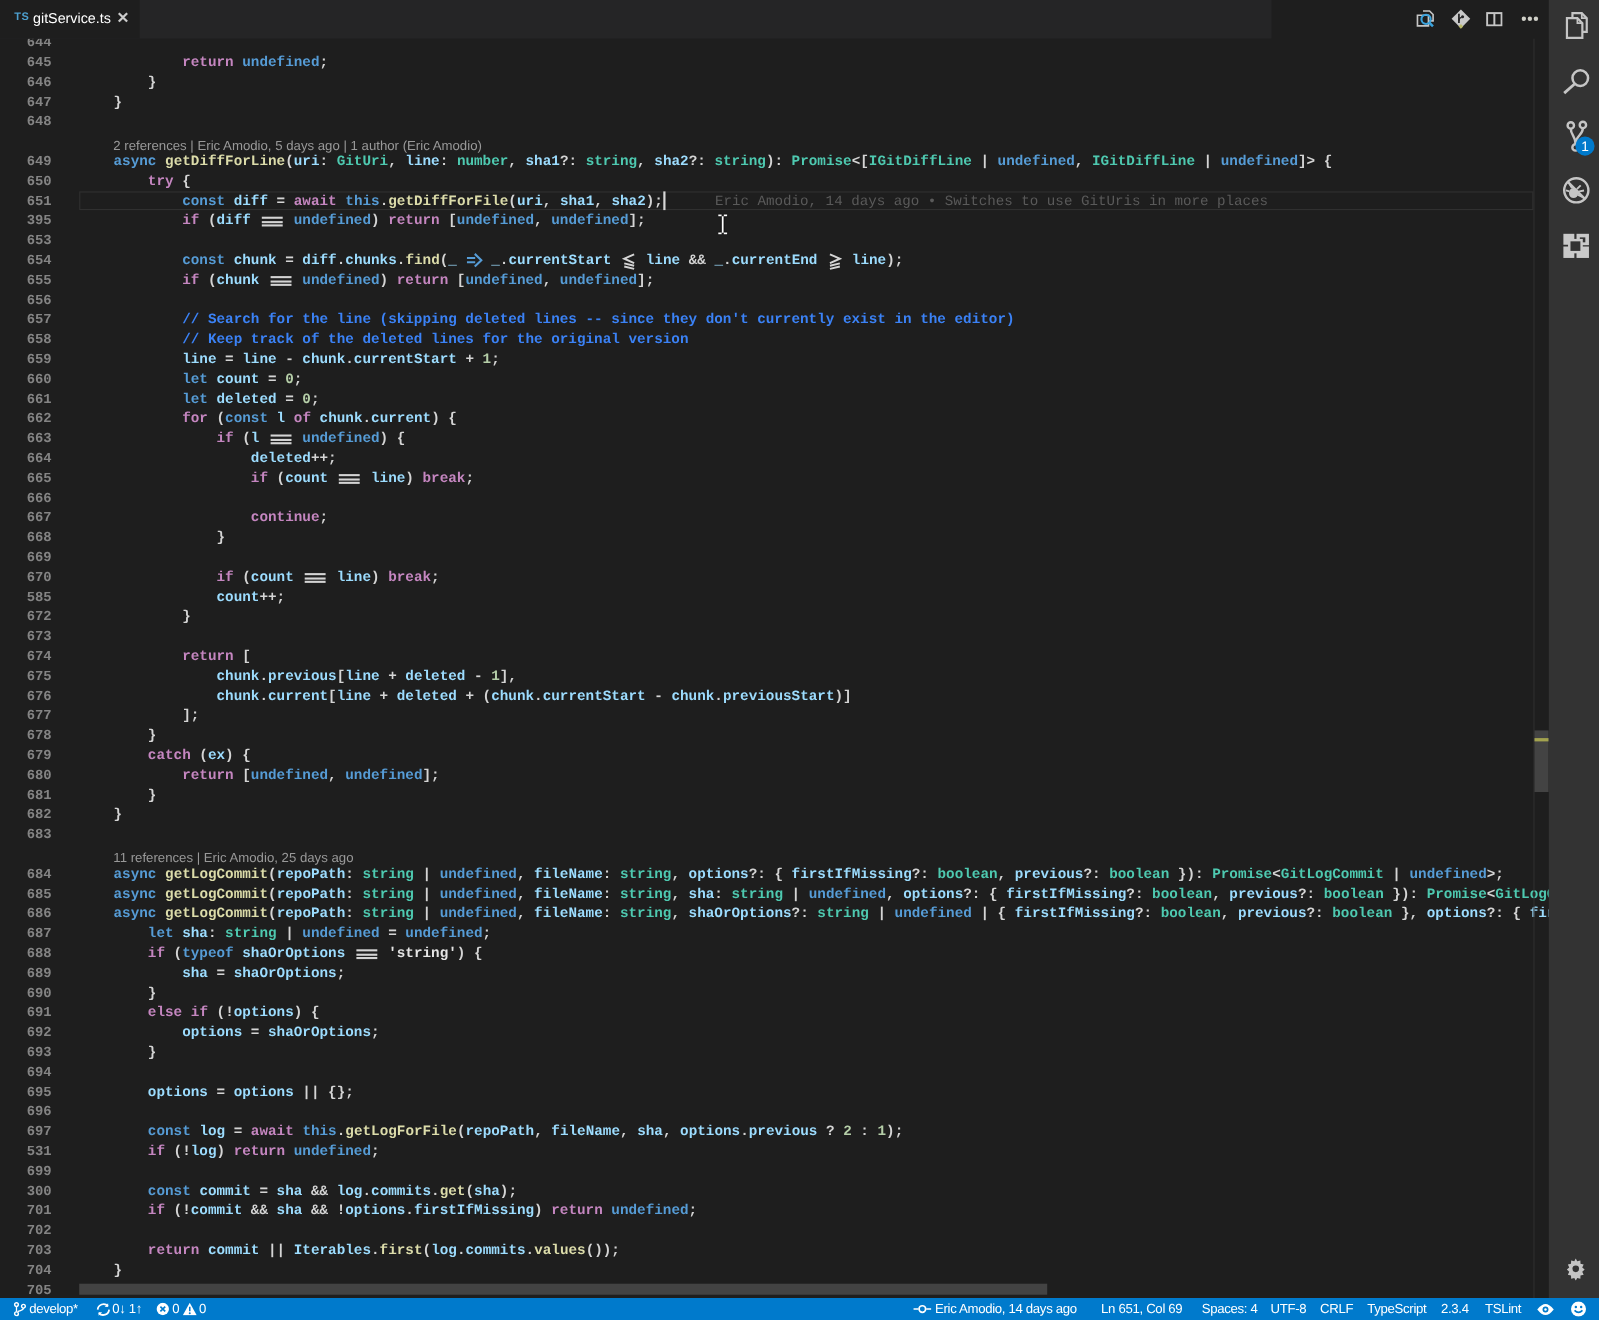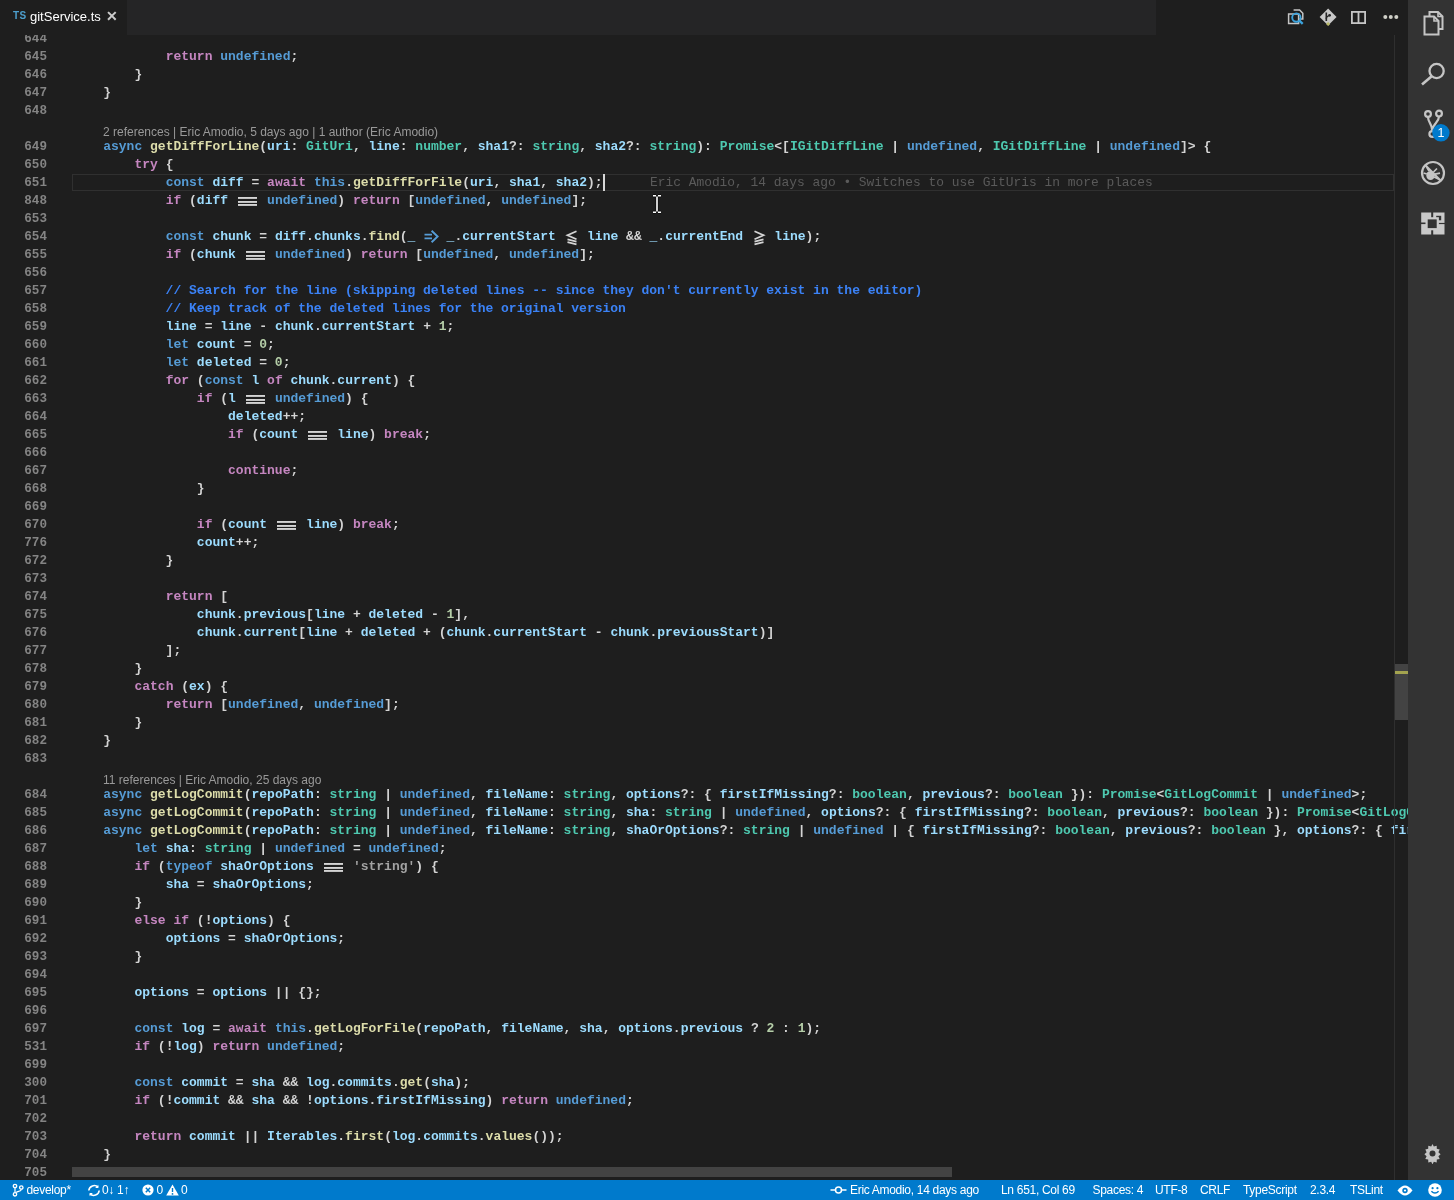--- a/index.html
+++ b/index.html
@@ -1,20 +1,20 @@
 <!DOCTYPE html>
 <html><head><meta charset="utf-8"><title>gitService.ts</title>
 <style>
 *{margin:0;padding:0;box-sizing:border-box}
 html,body{width:1454px;height:1200px;overflow:hidden;background:#1e1e1e;
  font-family:"Liberation Sans",sans-serif}
 #root{position:absolute;left:0;top:0;width:1454px;height:1200px}
 i{font-style:normal}
 .b{color:#569cd6}.m{color:#c586c0}.t{color:#4ec9b0}.y{color:#dcdcaa}
-.v{color:#9cdcfe}.o{color:#a3a3a3}.n{color:#b5cea8}.c{color:#3b82f6}
+.v{color:#9cdcfe}.o{color:#e5e5e5}.n{color:#b5cea8}.c{color:#3b82f6}
 #tabbar{position:absolute;left:0;top:0;width:1156px;height:35px;background:#252526}
 #tab{position:absolute;left:0;top:0;width:127px;height:35px;background:#1e1e1e}
 #tab .tsicon{position:absolute;left:13px;top:10px;font-size:10px;font-weight:bold;
  color:#4d9fce;letter-spacing:0.5px}
 #tab .fname{position:absolute;left:30px;top:9px;font-size:13px;color:#fff}
 #tab .close{position:absolute;left:106px;top:8px;font-size:14px;color:#cccccc;font-weight:bold}
 .abar-ico{position:absolute}
 #editor{position:absolute;left:0;top:35px;width:1408px;height:1145px;overflow:hidden;
  background:#1e1e1e}
 .r{position:absolute;left:0;height:18px;line-height:18px;white-space:pre;
@@ -51,21 +51,21 @@
 <div id="curline"></div>
 <div class="r" style="top:-5.4px"><span class="ln">644</span><span class="cd"></span></div>
 <div class="r" style="top:12.6px"><span class="ln">645</span><span class="cd">            <i class="m">return</i> <i class="b">undefined</i>;</span></div>
 <div class="r" style="top:30.6px"><span class="ln">646</span><span class="cd">        }</span></div>
 <div class="r" style="top:48.6px"><span class="ln">647</span><span class="cd">    }</span></div>
 <div class="r" style="top:66.6px"><span class="ln">648</span><span class="cd"></span></div>
 <div class="r lens" style="top:84.6px"><span class="cd lenstx">2 references | Eric Amodio, 5 days ago | 1 author (Eric Amodio)</span></div>
 <div class="r" style="top:102.6px"><span class="ln">649</span><span class="cd">    <i class="b">async</i> <i class="y">getDiffForLine</i>(<i class="v">uri</i>: <i class="t">GitUri</i>, <i class="v">line</i>: <i class="t">number</i>, <i class="v">sha1</i>?: <i class="t">string</i>, <i class="v">sha2</i>?: <i class="t">string</i>): <i class="t">Promise</i>&lt;[<i class="t">IGitDiffLine</i> | <i class="b">undefined</i>, <i class="t">IGitDiffLine</i> | <i class="b">undefined</i>]&gt; {</span></div>
 <div class="r" style="top:120.6px"><span class="ln">650</span><span class="cd">        <i class="m">try</i> {</span></div>
 <div class="r" style="top:138.6px"><span class="ln">651</span><span class="cd">            <i class="b">const</i> <i class="v">diff</i> = <i class="m">await</i> <i class="b">this</i>.<i class="y">getDiffForFile</i>(<i class="v">uri</i>, <i class="v">sha1</i>, <i class="v">sha2</i>);</span><span class="blame">Eric Amodio, 14 days ago • Switches to use GitUris in more places</span></div>
-<div class="r" style="top:156.6px"><span class="ln">848</span><span class="cd">            <i class="m">if</i> (<i class="v">diff</i> <i class="lg3"></i> <i class="b">undefined</i>) <i class="m">return</i> [<i class="b">undefined</i>, <i class="b">undefined</i>];</span></div>
+<div class="r" style="top:156.6px"><span class="ln">395</span><span class="cd">            <i class="m">if</i> (<i class="v">diff</i> <i class="lg3"></i> <i class="b">undefined</i>) <i class="m">return</i> [<i class="b">undefined</i>, <i class="b">undefined</i>];</span></div>
 <div class="r" style="top:174.6px"><span class="ln">653</span><span class="cd"></span></div>
 <div class="r" style="top:192.6px"><span class="ln">654</span><span class="cd">            <i class="b">const</i> <i class="v">chunk</i> = <i class="v">diff</i>.<i class="v">chunks</i>.<i class="y">find</i>(<i class="v">_</i> <i class="lg2"><svg width="16" height="18" viewBox="0 0 16 18">
               <path d="M1.5 6.6 H9 M1.5 10.4 H9 M8.6 2.8 L14.6 8.5 L8.6 14.2" fill="none" stroke="#569cd6" stroke-width="1.9"></path>
             </svg></i> <i class="v">_</i>.<i class="v">currentStart</i> <i class="lg2"><svg width="16" height="18" viewBox="0 0 16 18">
               <path d="M12.5 3.2 L3.5 7.2 L12.5 11.2 M3.5 11.4 L12.5 13.6 M3.5 14.2 L12.5 16.4" fill="none" stroke="#d4d4d4" stroke-width="1.8"></path>
             </svg></i> <i class="v">line</i> &amp;&amp; <i class="v">_</i>.<i class="v">currentEnd</i> <i class="lg2"><svg width="16" height="18" viewBox="0 0 16 18">
               <path d="M3.5 3.2 L12.5 7.2 L3.5 11.2 M12.5 11.4 L3.5 13.6 M12.5 14.2 L3.5 16.4" fill="none" stroke="#d4d4d4" stroke-width="1.8"></path>
             </svg></i> <i class="v">line</i>);</span></div>
 <div class="r" style="top:210.6px"><span class="ln">655</span><span class="cd">            <i class="m">if</i> (<i class="v">chunk</i> <i class="lg3"></i> <i class="b">undefined</i>) <i class="m">return</i> [<i class="b">undefined</i>, <i class="b">undefined</i>];</span></div>
 <div class="r" style="top:228.6px"><span class="ln">656</span><span class="cd"></span></div>
@@ -76,21 +76,21 @@
 <div class="r" style="top:318.6px"><span class="ln">661</span><span class="cd">            <i class="b">let</i> <i class="v">deleted</i> = <i class="n">0</i>;</span></div>
 <div class="r" style="top:336.6px"><span class="ln">662</span><span class="cd">            <i class="m">for</i> (<i class="b">const</i> <i class="v">l</i> <i class="m">of</i> <i class="v">chunk</i>.<i class="v">current</i>) {</span></div>
 <div class="r" style="top:354.6px"><span class="ln">663</span><span class="cd">                <i class="m">if</i> (<i class="v">l</i> <i class="lg3"></i> <i class="b">undefined</i>) {</span></div>
 <div class="r" style="top:372.6px"><span class="ln">664</span><span class="cd">                    <i class="v">deleted</i>++;</span></div>
 <div class="r" style="top:390.6px"><span class="ln">665</span><span class="cd">                    <i class="m">if</i> (<i class="v">count</i> <i class="lg3"></i> <i class="v">line</i>) <i class="m">break</i>;</span></div>
 <div class="r" style="top:408.6px"><span class="ln">666</span><span class="cd"></span></div>
 <div class="r" style="top:426.6px"><span class="ln">667</span><span class="cd">                    <i class="m">continue</i>;</span></div>
 <div class="r" style="top:444.6px"><span class="ln">668</span><span class="cd">                }</span></div>
 <div class="r" style="top:462.6px"><span class="ln">669</span><span class="cd"></span></div>
 <div class="r" style="top:480.6px"><span class="ln">670</span><span class="cd">                <i class="m">if</i> (<i class="v">count</i> <i class="lg3"></i> <i class="v">line</i>) <i class="m">break</i>;</span></div>
-<div class="r" style="top:498.6px"><span class="ln">776</span><span class="cd">                <i class="v">count</i>++;</span></div>
+<div class="r" style="top:498.6px"><span class="ln">585</span><span class="cd">                <i class="v">count</i>++;</span></div>
 <div class="r" style="top:516.6px"><span class="ln">672</span><span class="cd">            }</span></div>
 <div class="r" style="top:534.6px"><span class="ln">673</span><span class="cd"></span></div>
 <div class="r" style="top:552.6px"><span class="ln">674</span><span class="cd">            <i class="m">return</i> [</span></div>
 <div class="r" style="top:570.6px"><span class="ln">675</span><span class="cd">                <i class="v">chunk</i>.<i class="v">previous</i>[<i class="v">line</i> + <i class="v">deleted</i> - <i class="n">1</i>],</span></div>
 <div class="r" style="top:588.6px"><span class="ln">676</span><span class="cd">                <i class="v">chunk</i>.<i class="v">current</i>[<i class="v">line</i> + <i class="v">deleted</i> + (<i class="v">chunk</i>.<i class="v">currentStart</i> - <i class="v">chunk</i>.<i class="v">previousStart</i>)]</span></div>
 <div class="r" style="top:606.6px"><span class="ln">677</span><span class="cd">            ];</span></div>
 <div class="r" style="top:624.6px"><span class="ln">678</span><span class="cd">        }</span></div>
 <div class="r" style="top:642.6px"><span class="ln">679</span><span class="cd">        <i class="m">catch</i> (<i class="v">ex</i>) {</span></div>
 <div class="r" style="top:660.6px"><span class="ln">680</span><span class="cd">            <i class="m">return</i> [<i class="b">undefined</i>, <i class="b">undefined</i>];</span></div>
 <div class="r" style="top:678.6px"><span class="ln">681</span><span class="cd">        }</span></div>

